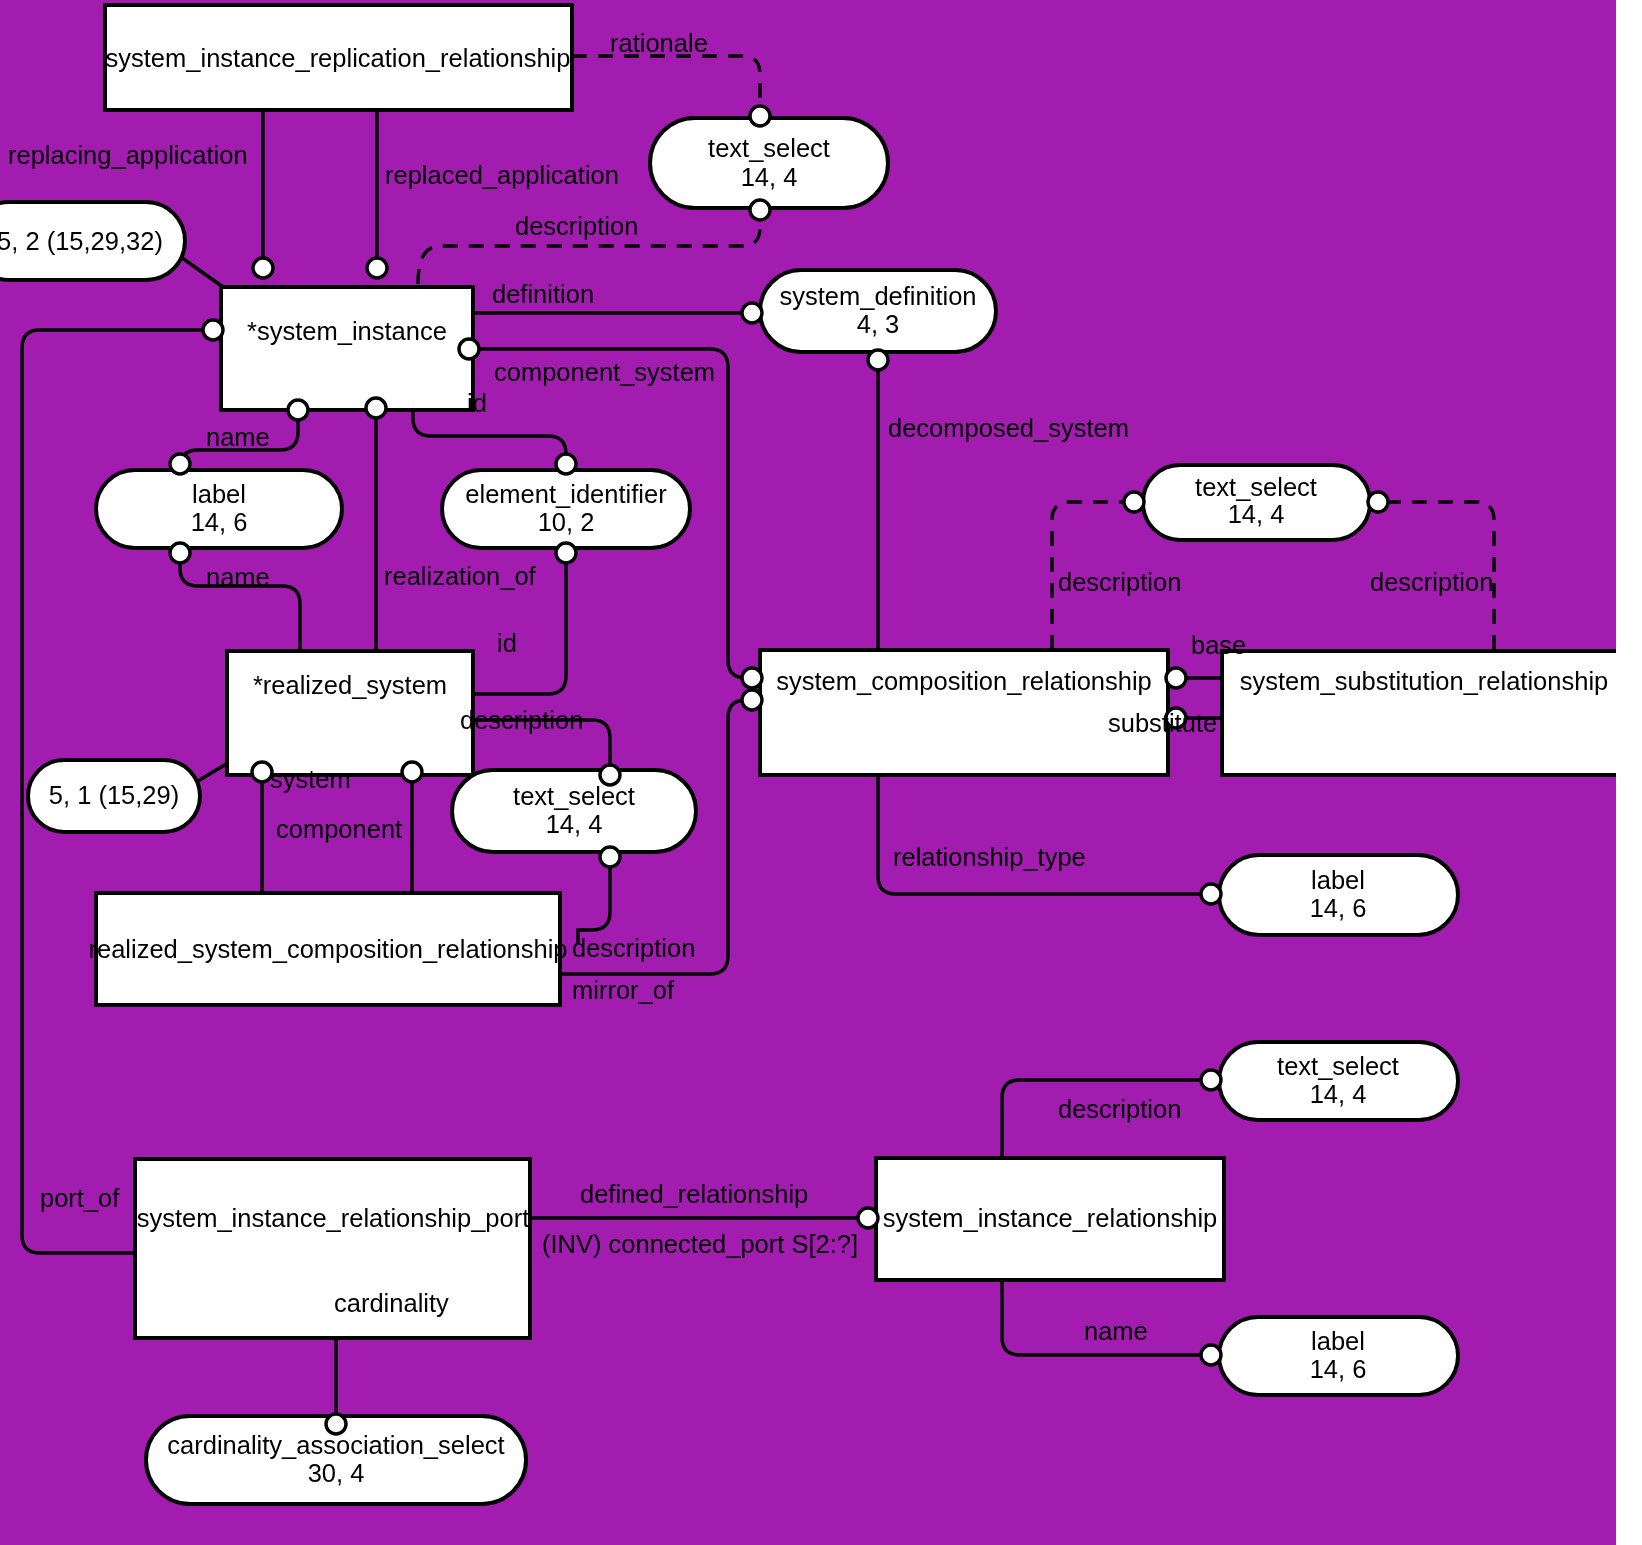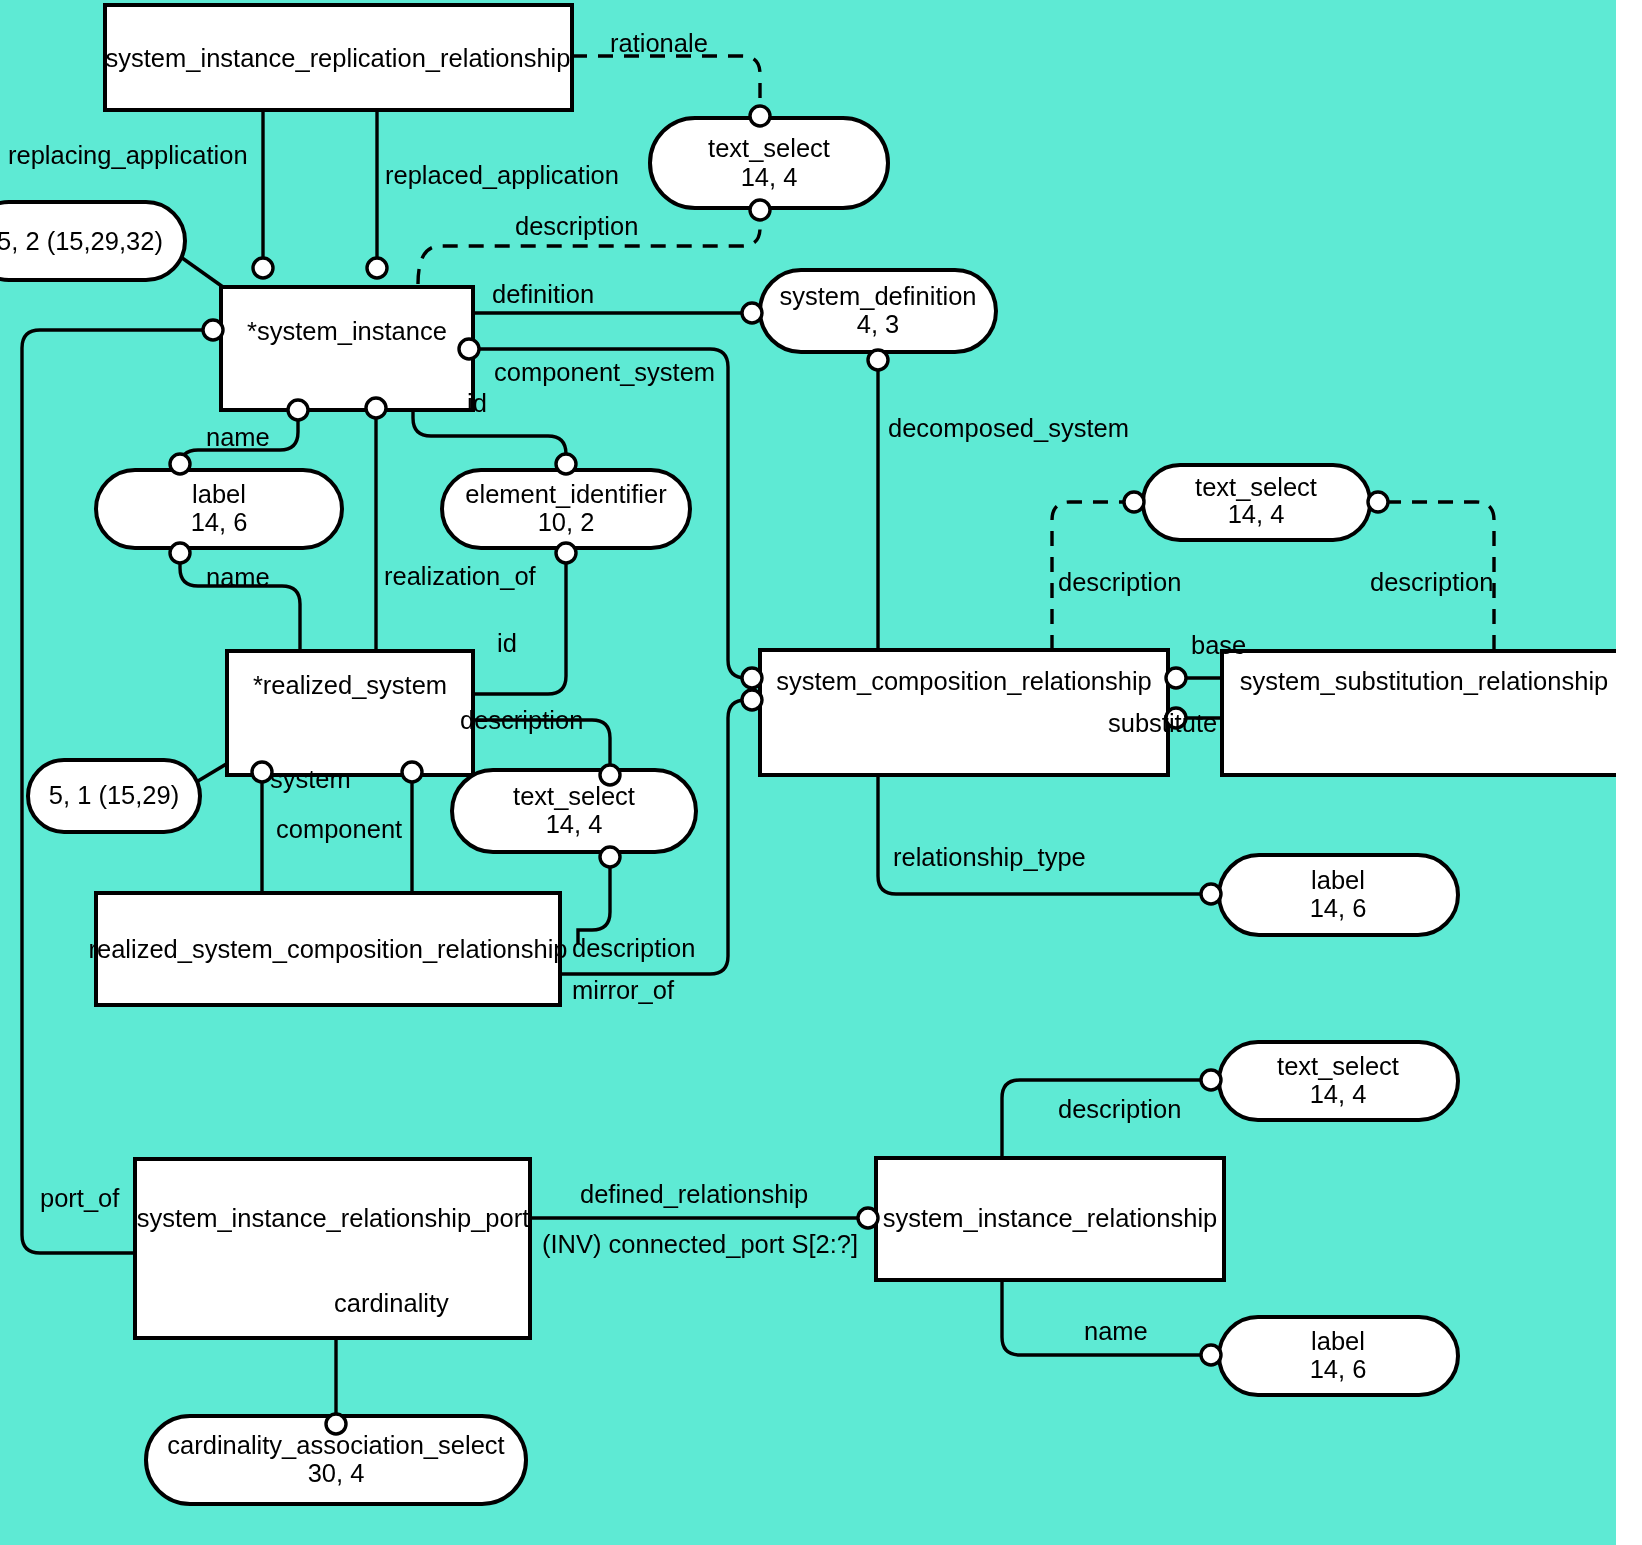--- a/index.html
+++ b/index.html
@@ -8,21 +8,21 @@
     padding: 0;
     background: #ffffff;
   }
   body {
     font-family: "Liberation Sans", sans-serif;
   }
   #diagram-root {
     position: relative;
     width: 1616px;
     height: 1545px;
-    background: #5eead4;
+    background: #a21caf;
     overflow: hidden;
   }
   svg#express-g {
     display: block;
     width: 1642px;
     height: 1545px;
   }
   .ent-box {
     fill: #ffffff;
     stroke: #000000;

